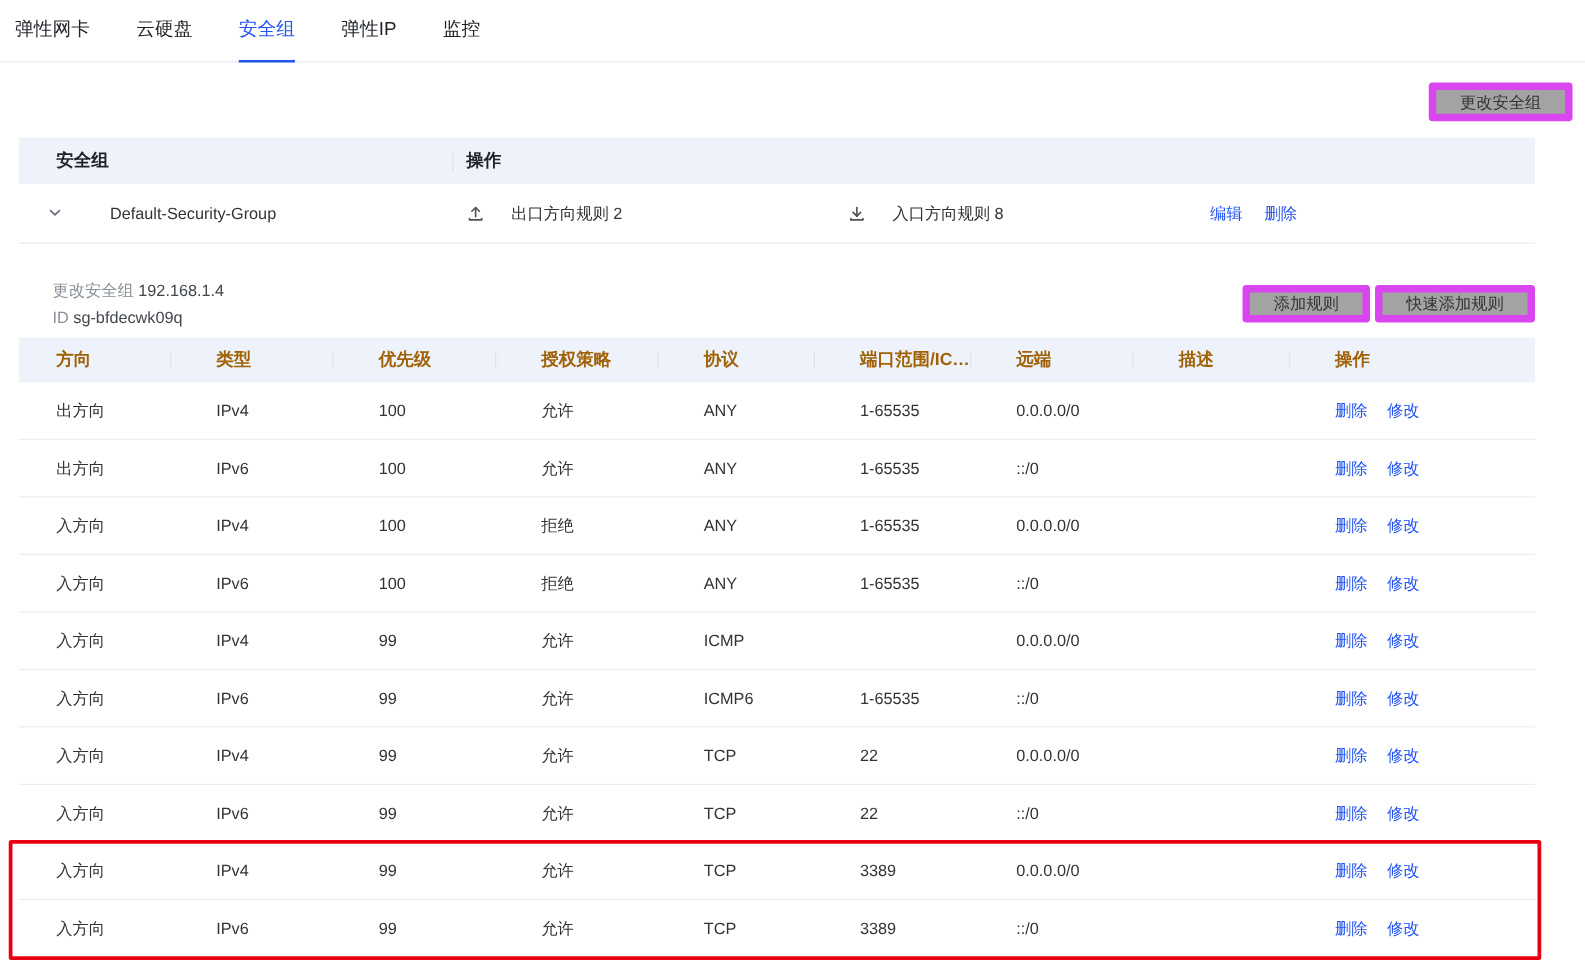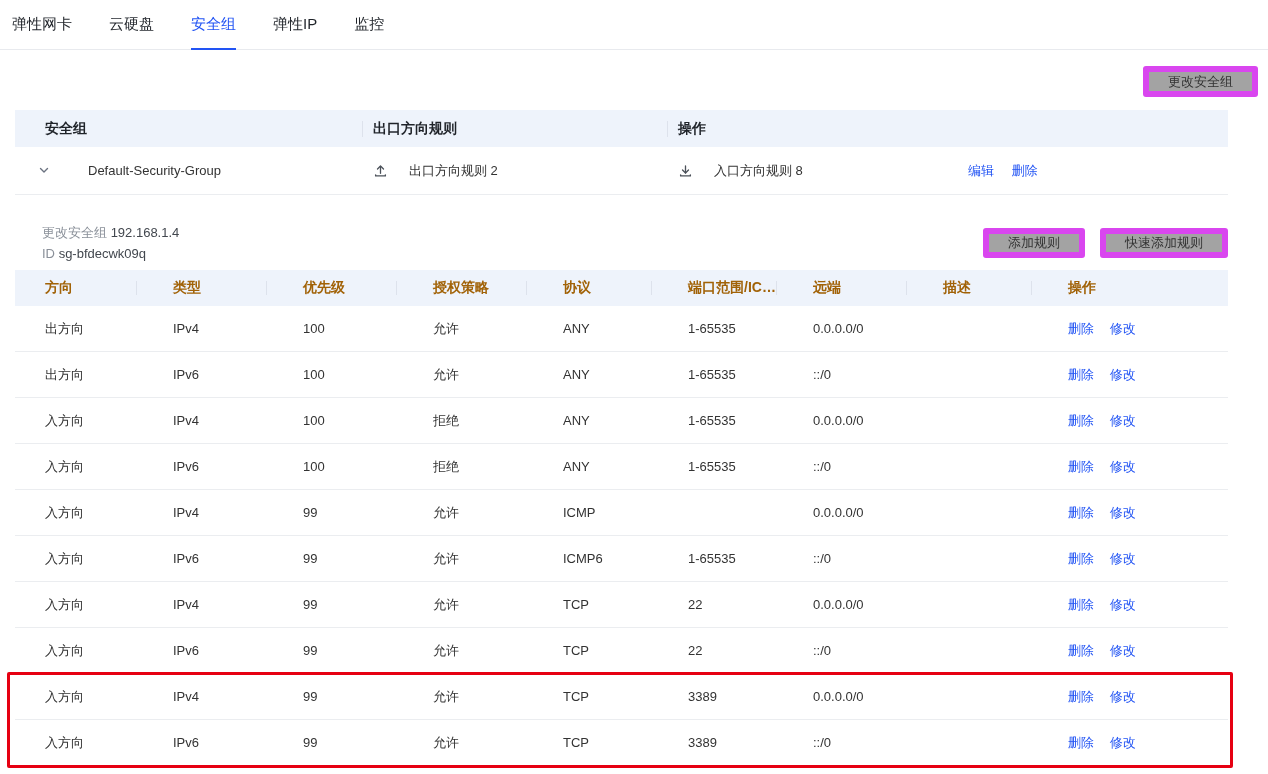--- a/index.html
+++ b/index.html
@@ -102,21 +102,21 @@
     margin: 26px 0 5px 15px;
     width: 1213px;
     height: 44px;
     display: flex;
     justify-content: space-between;
     align-items: center;
   }
   .detail-meta { padding-left: 27px; font-size: 13px; line-height: 21px; }
   .meta-label { color: #8a9099; }
   .meta-value { color: #42474e; }
-  .detail-btns { display: flex; gap: 15px; }
+  .detail-btns { display: flex; gap: 4px; }
   .detail-btns .btn { height: 30px; }
 
   
   .rules-table { margin-left: 15px; width: 1213px; }
   .rgrid {
     display: grid;
     grid-template-columns: 128px 130px 130px 130px 125px 125px 130px 125px 1fr;
     align-items: center;
   }
   .rgrid .cell {
@@ -174,21 +174,20 @@
     <div class="tab"><span>监控</span></div>
   </div>
 
   <div class="top-toolbar">
     <button class="btn">更改安全组</button>
   </div>
 
   <div class="sg-table">
     <div class="sg-grid sg-head">
       <div class="hcell">安全组</div>
-      <div class="hcell">出口方向规则</div>
       <div class="hcell">操作</div>
     </div>
     <div class="sg-grid sg-row">
       <div class="sg-name-cell">
         <svg class="chev" viewBox="0 0 16 16" fill="none" stroke="#6b7280" stroke-width="1.6" stroke-linecap="round" stroke-linejoin="round">
             <path d="M4 6.2 8 10.2 12 6.2"></path>
           </svg>
         <span class="sg-name">Default-Security-Group</span>
       </div>
       <div class="rule-count">

